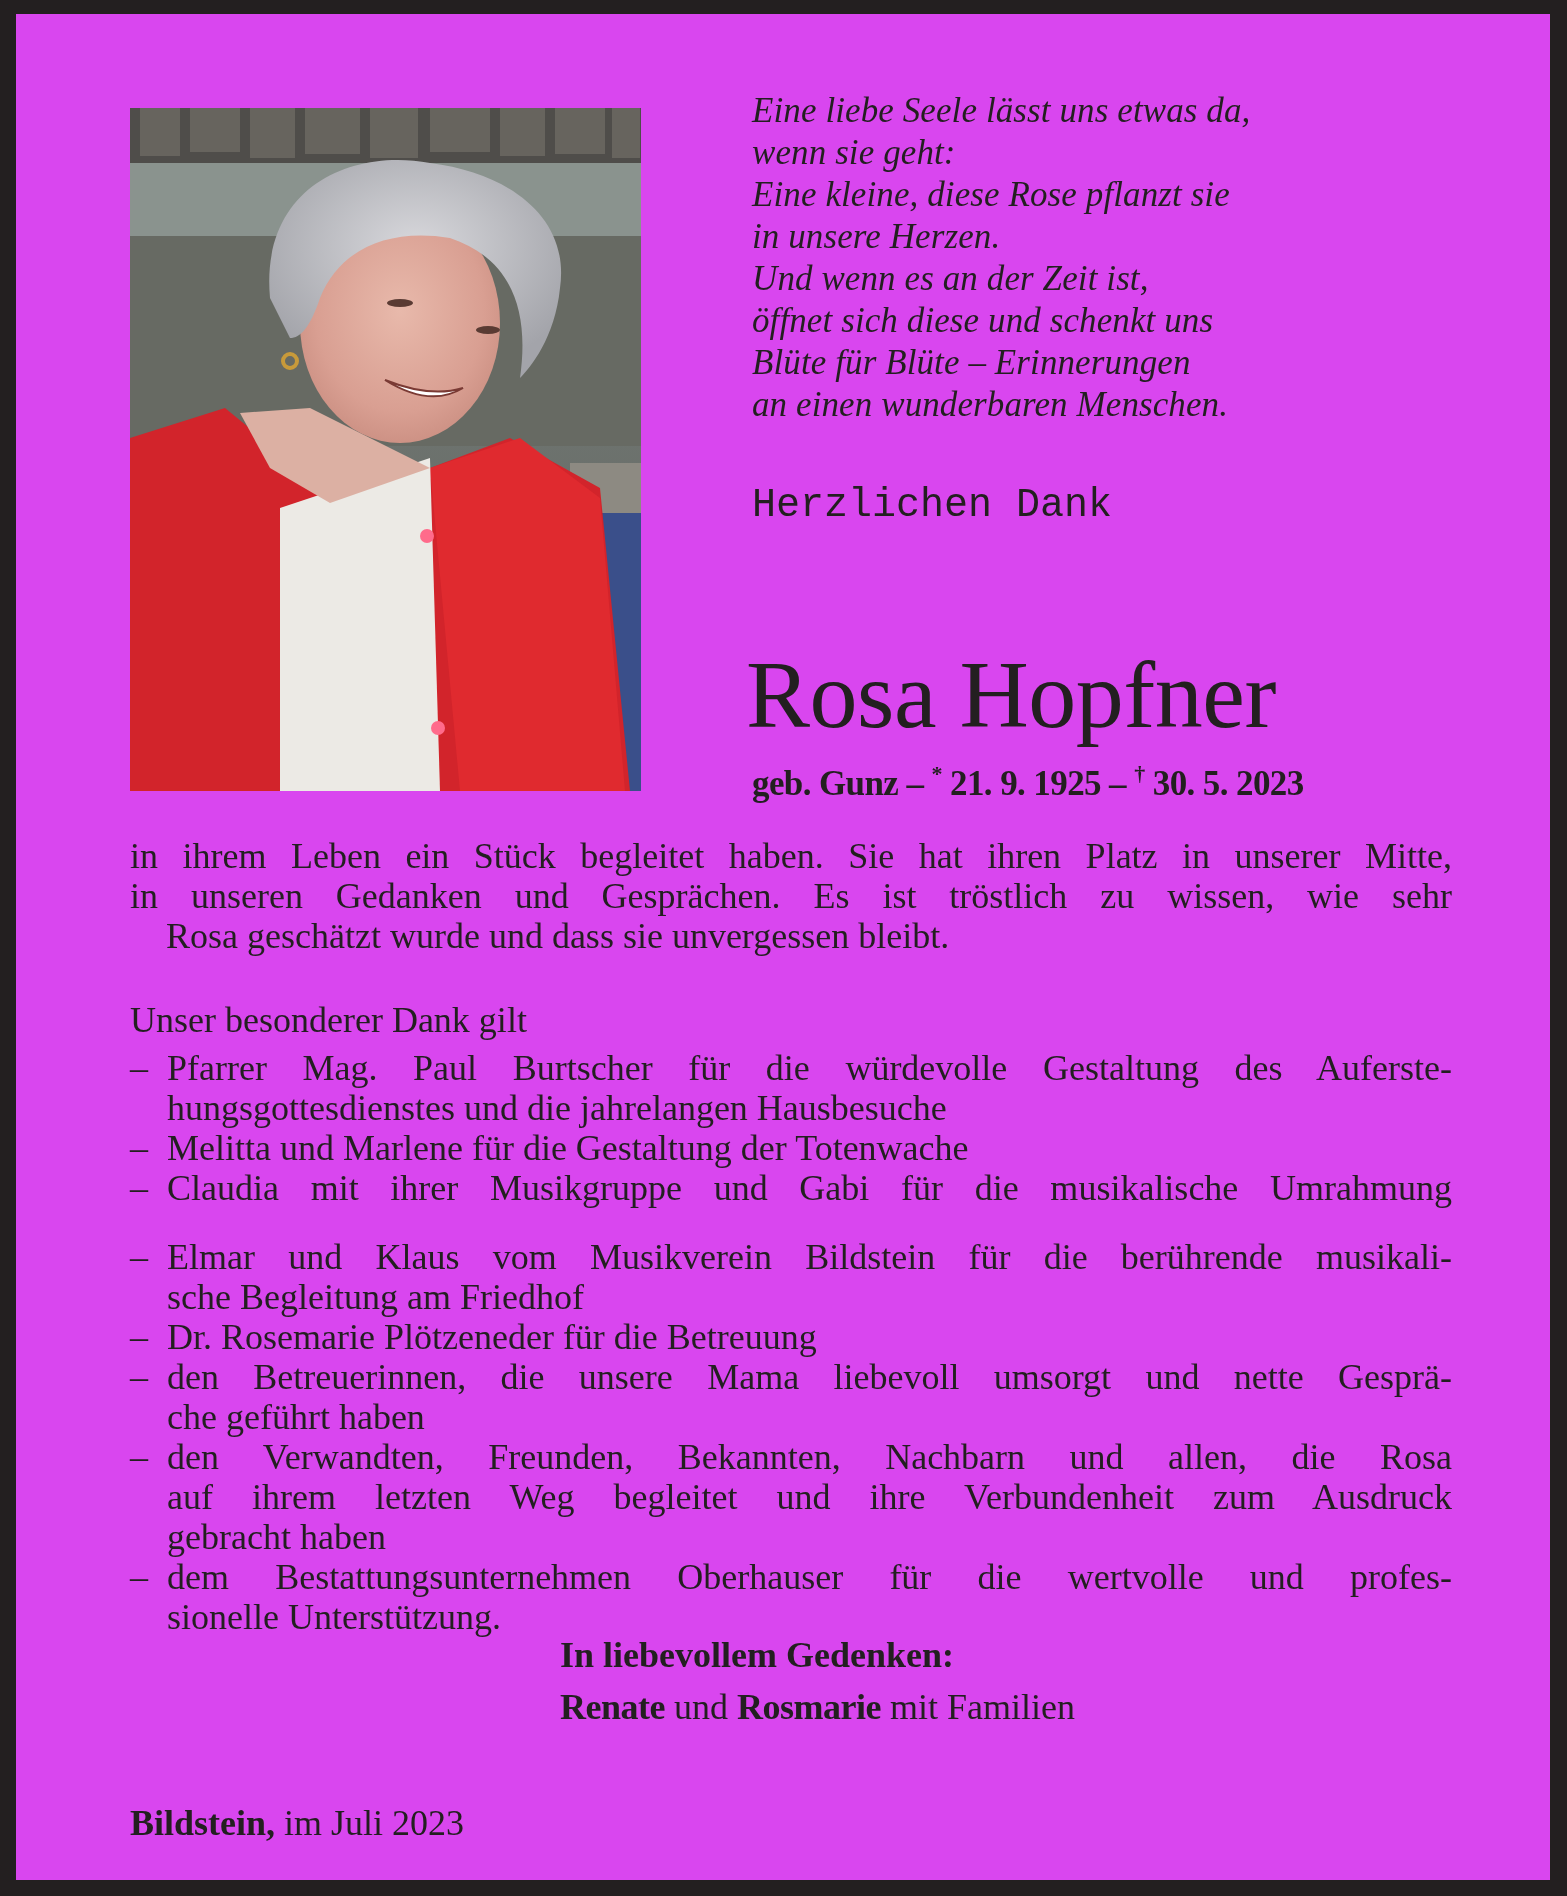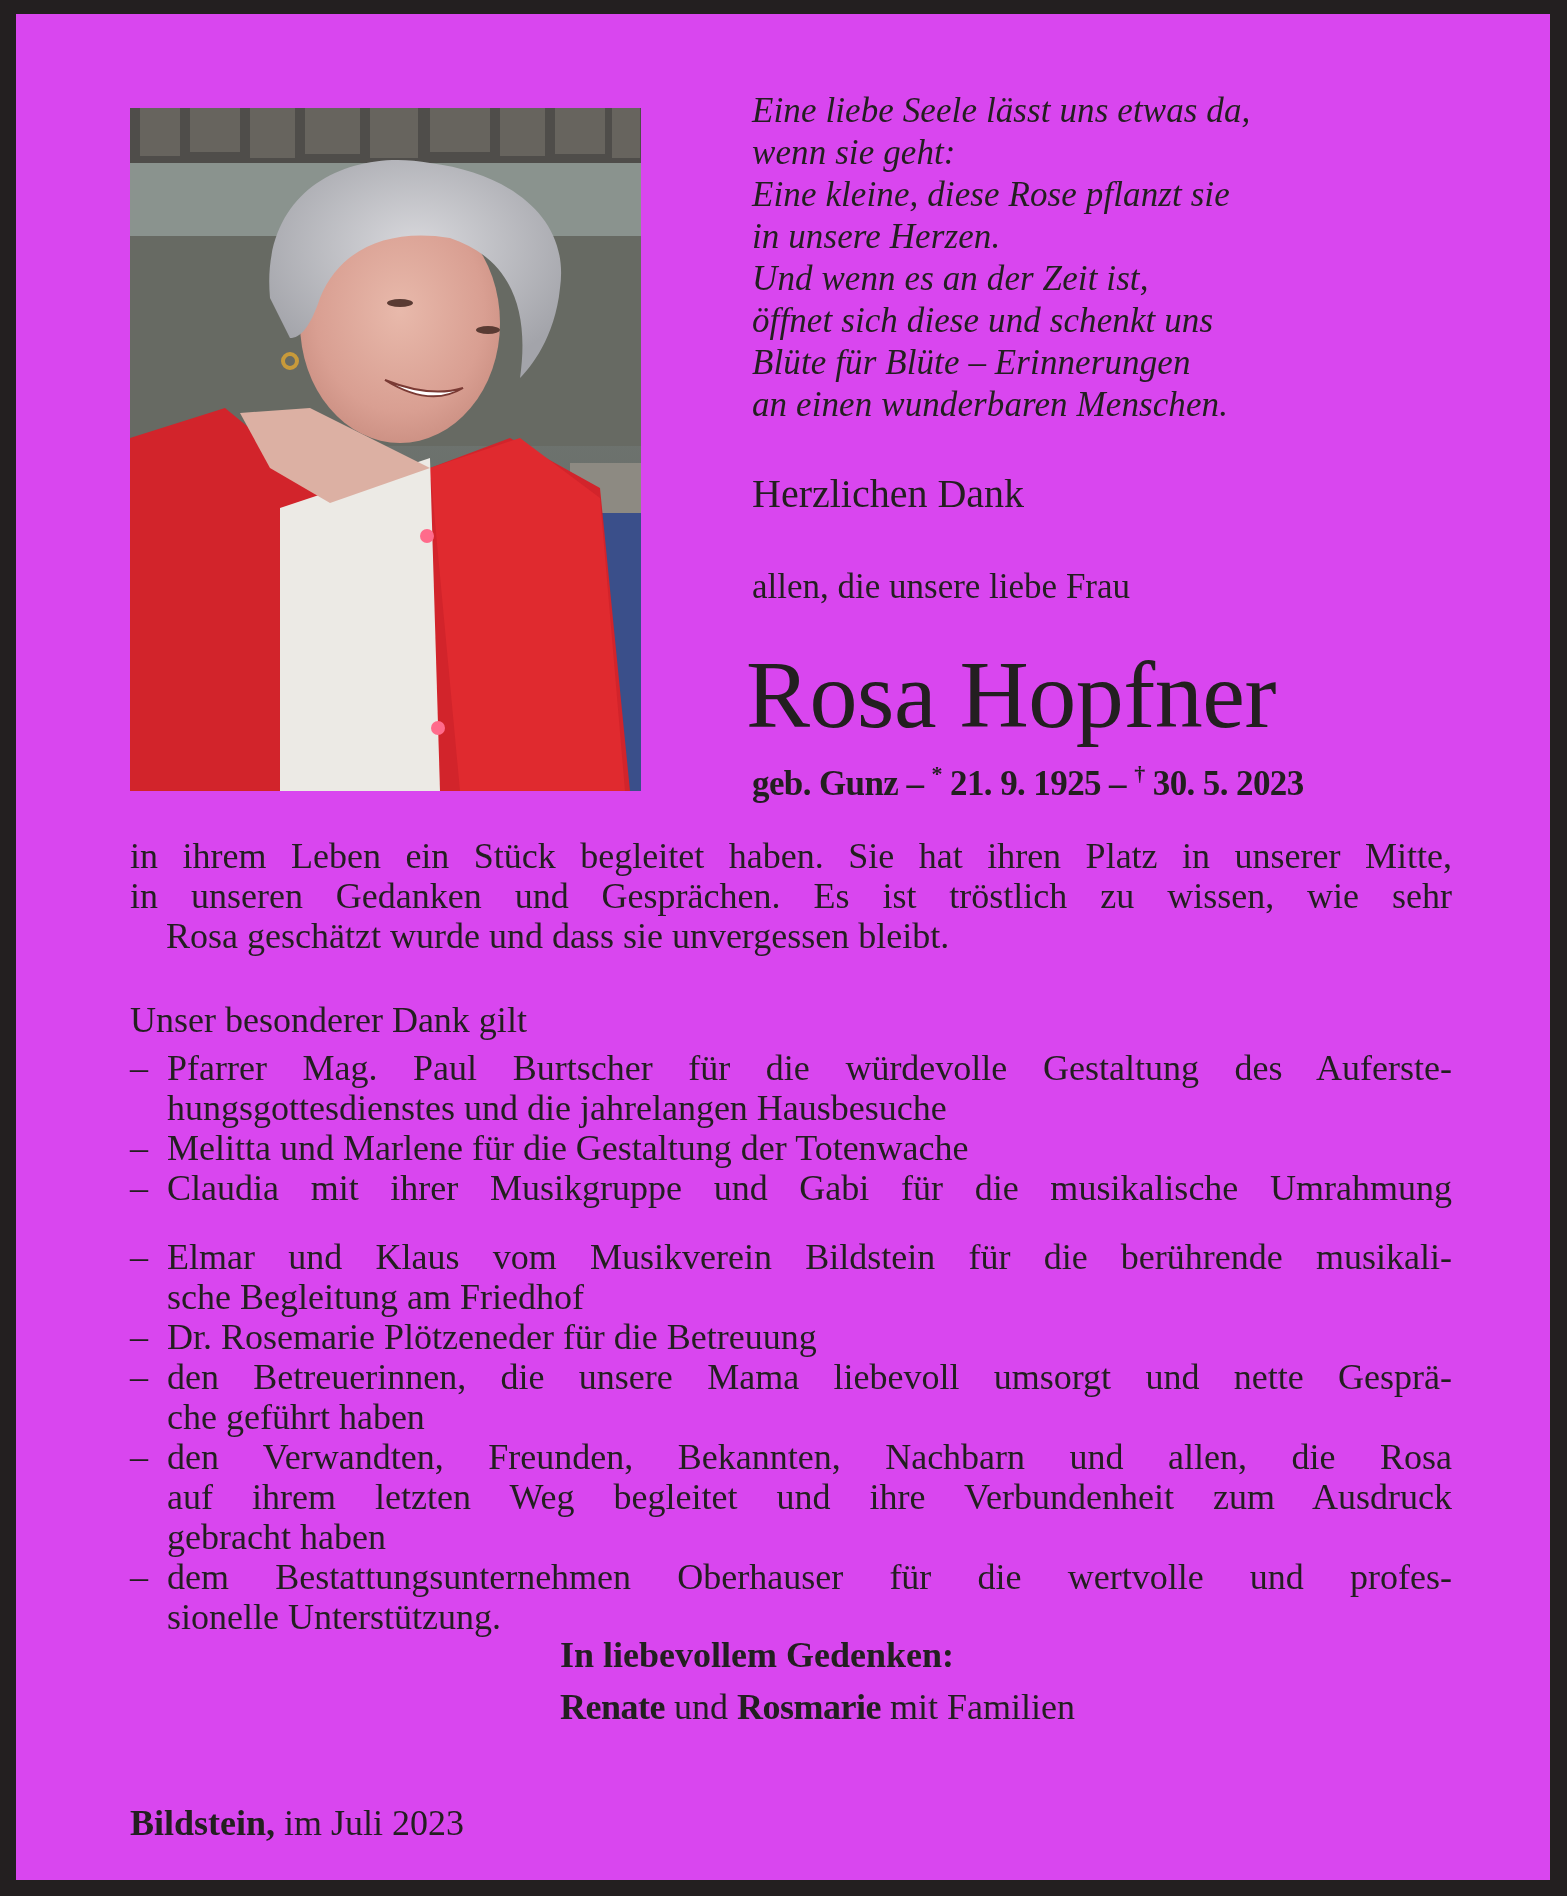--- a/index.html
+++ b/index.html
@@ -23,21 +23,21 @@
     }
     .photo svg { display: block; width: 100%; height: 100%; }
     
     .poem {
       left: 736px; top: 76px; width: 560px;
       font-style: italic; font-size: 35px; line-height: 42px;
       letter-spacing: 0.1px;
     }
     .poem div { white-space: nowrap; }
     .thanks-title {
-      left: 736px; top: 456px; font-size: 40px; line-height: 48px; white-space: nowrap;
+      left: 736px; top: 468px; font-size: 40px; line-height: 48px; white-space: nowrap; font-family: Liberation Mono, monospace;
     }
     .thanks-sub {
       left: 736px; top: 552px; font-size: 35px; line-height: 42px; white-space: nowrap;
     }
     .name {
       left: 730px; top: 626px; font-size: 96px; line-height: 110px; white-space: nowrap;
       letter-spacing: -0.5px;
     }
     .life {
       left: 736px; top: 748px; font-size: 35px; line-height: 44px; font-weight: bold;
@@ -148,21 +148,20 @@
     <div>wenn sie geht:</div>
     <div>Eine kleine, diese Rose pflanzt sie</div>
     <div>in unsere Herzen.</div>
     <div>Und wenn es an der Zeit ist,</div>
     <div>öffnet sich diese und schenkt uns</div>
     <div>Blüte für Blüte – Erinnerungen</div>
     <div>an einen wunderbaren Menschen.</div>
   </div>
 
   <div class="abs thanks-title">Herzlichen Dank</div>
-  <div class="abs thanks-sub">allen, die unsere liebe Frau</div>
   <div class="abs name">Rosa Hopfner</div>
   <div class="abs life">
     <span>geb. Gunz –</span>
     <sup>*</sup>
     <span>21. 9. 1925 –</span>
     <sup>†</sup>
     <span>30. 5. 2023</span>
   </div>
 
   <div class="abs para">

